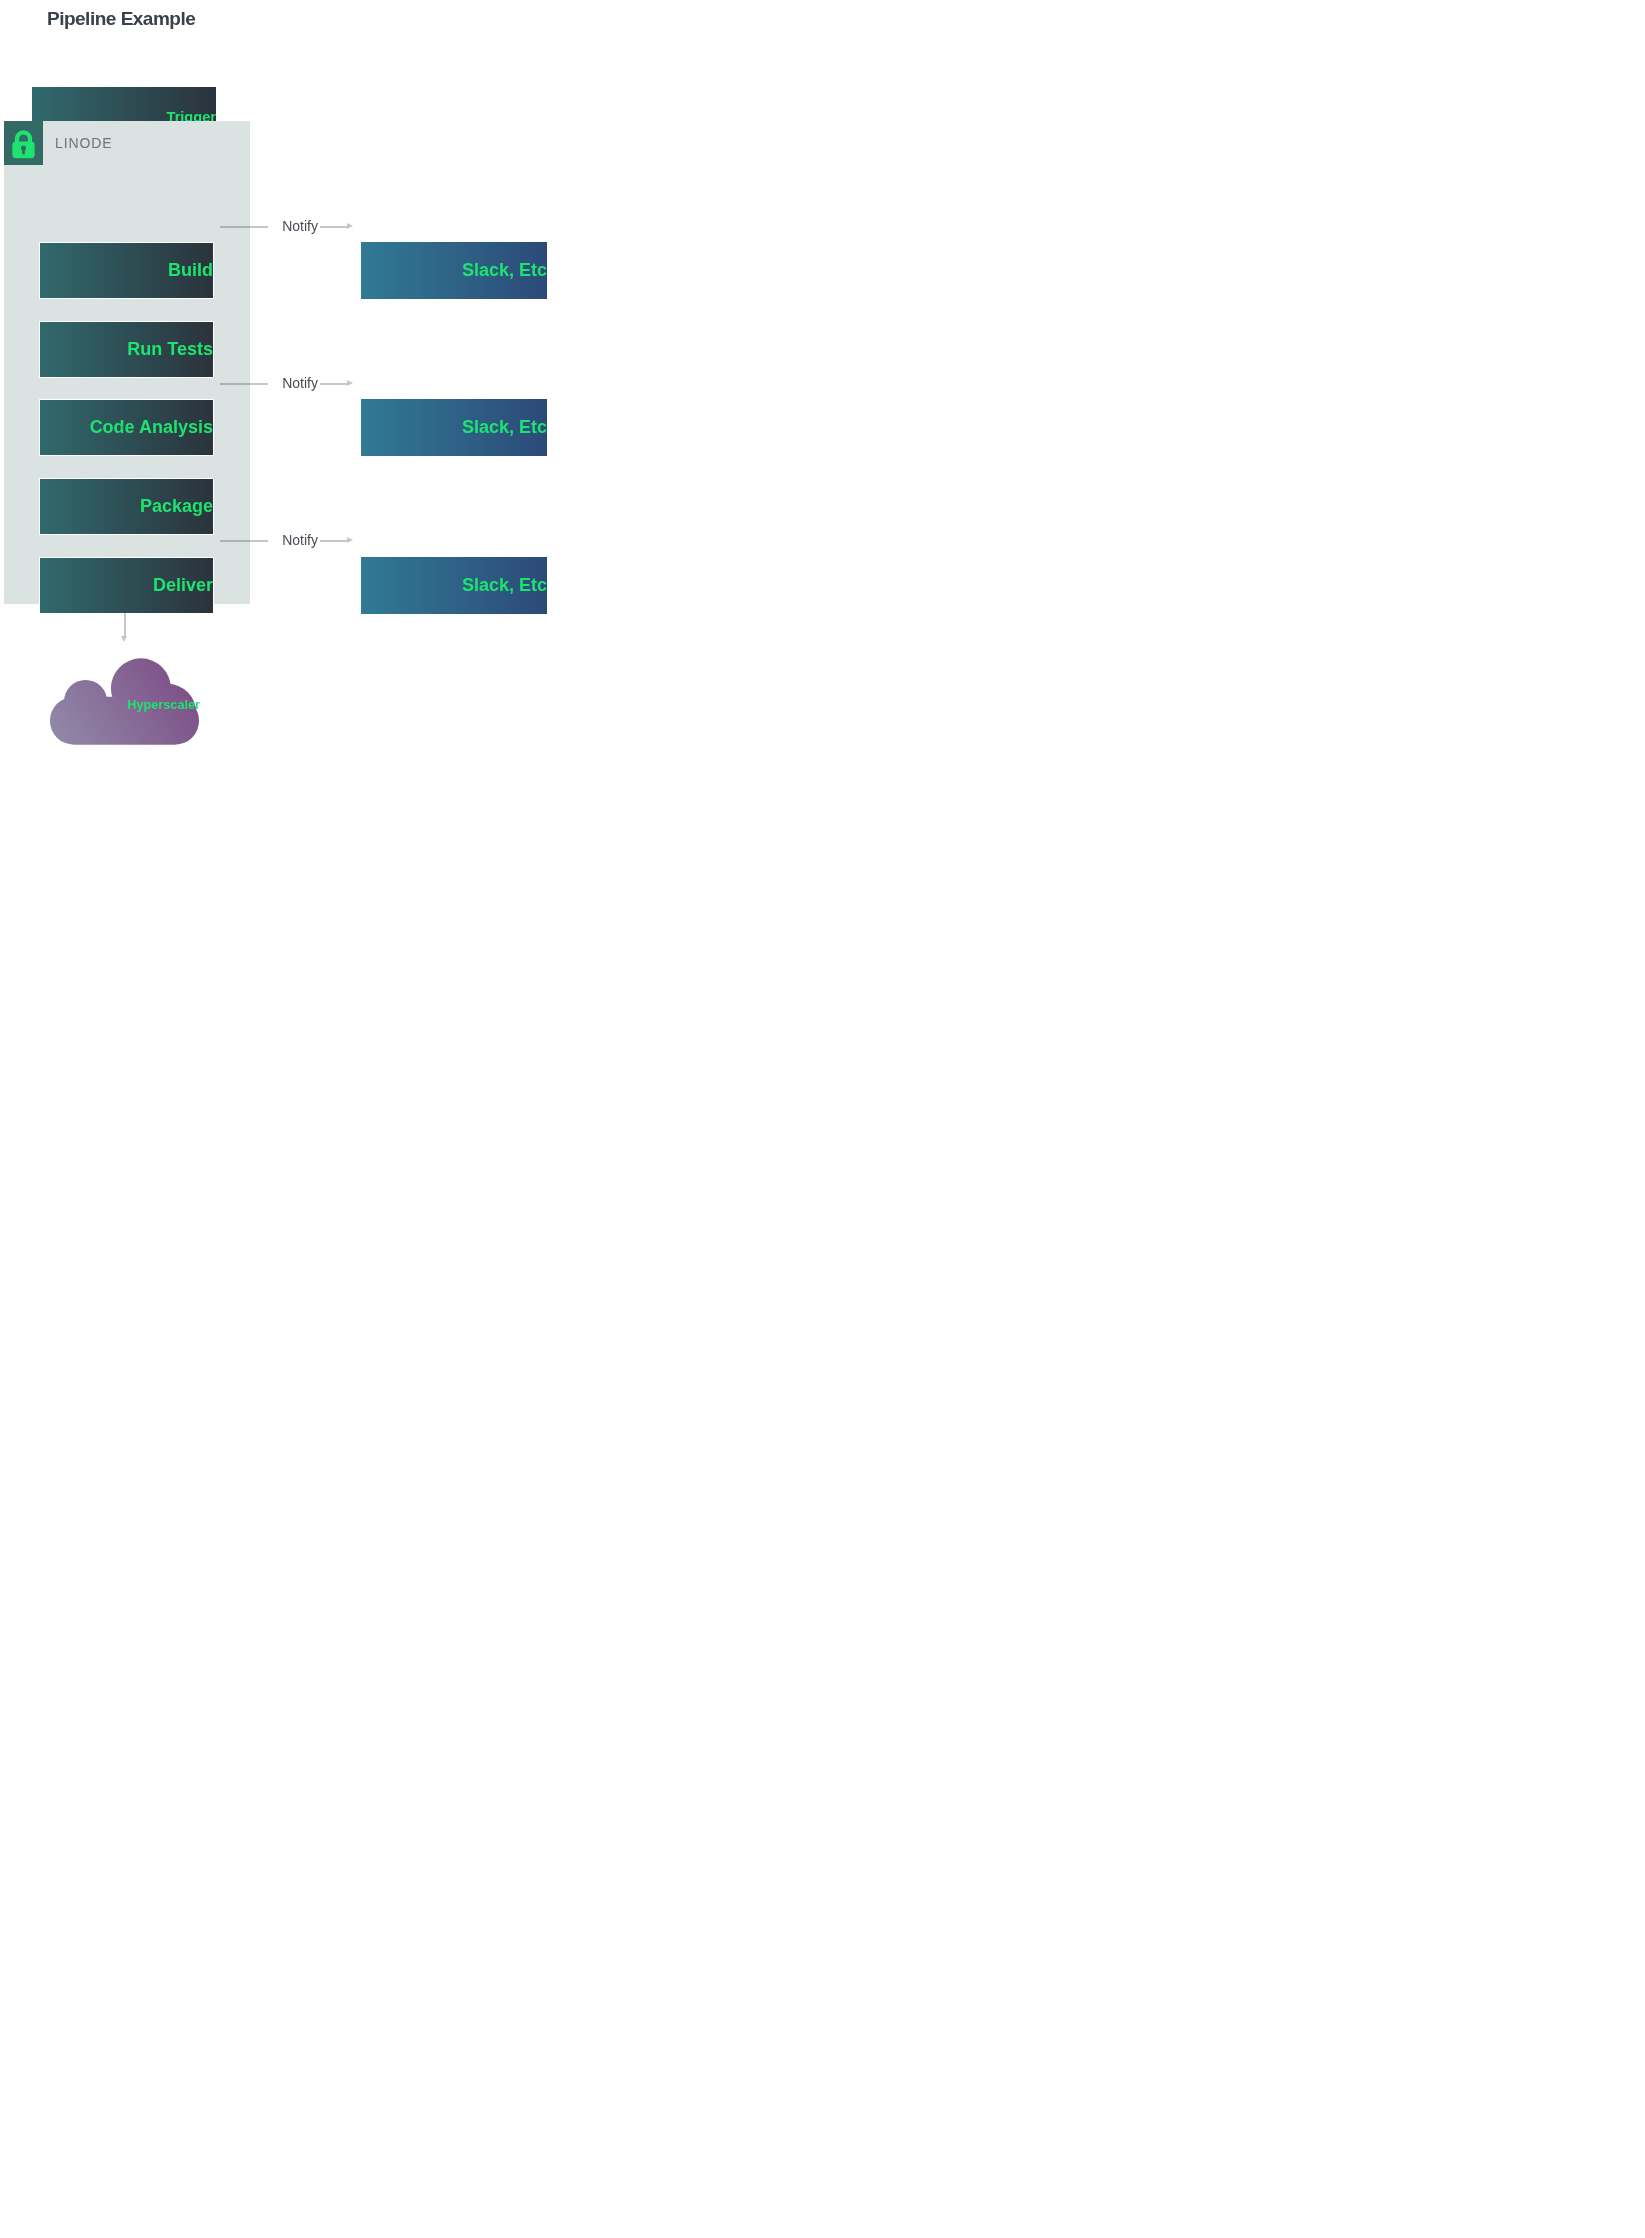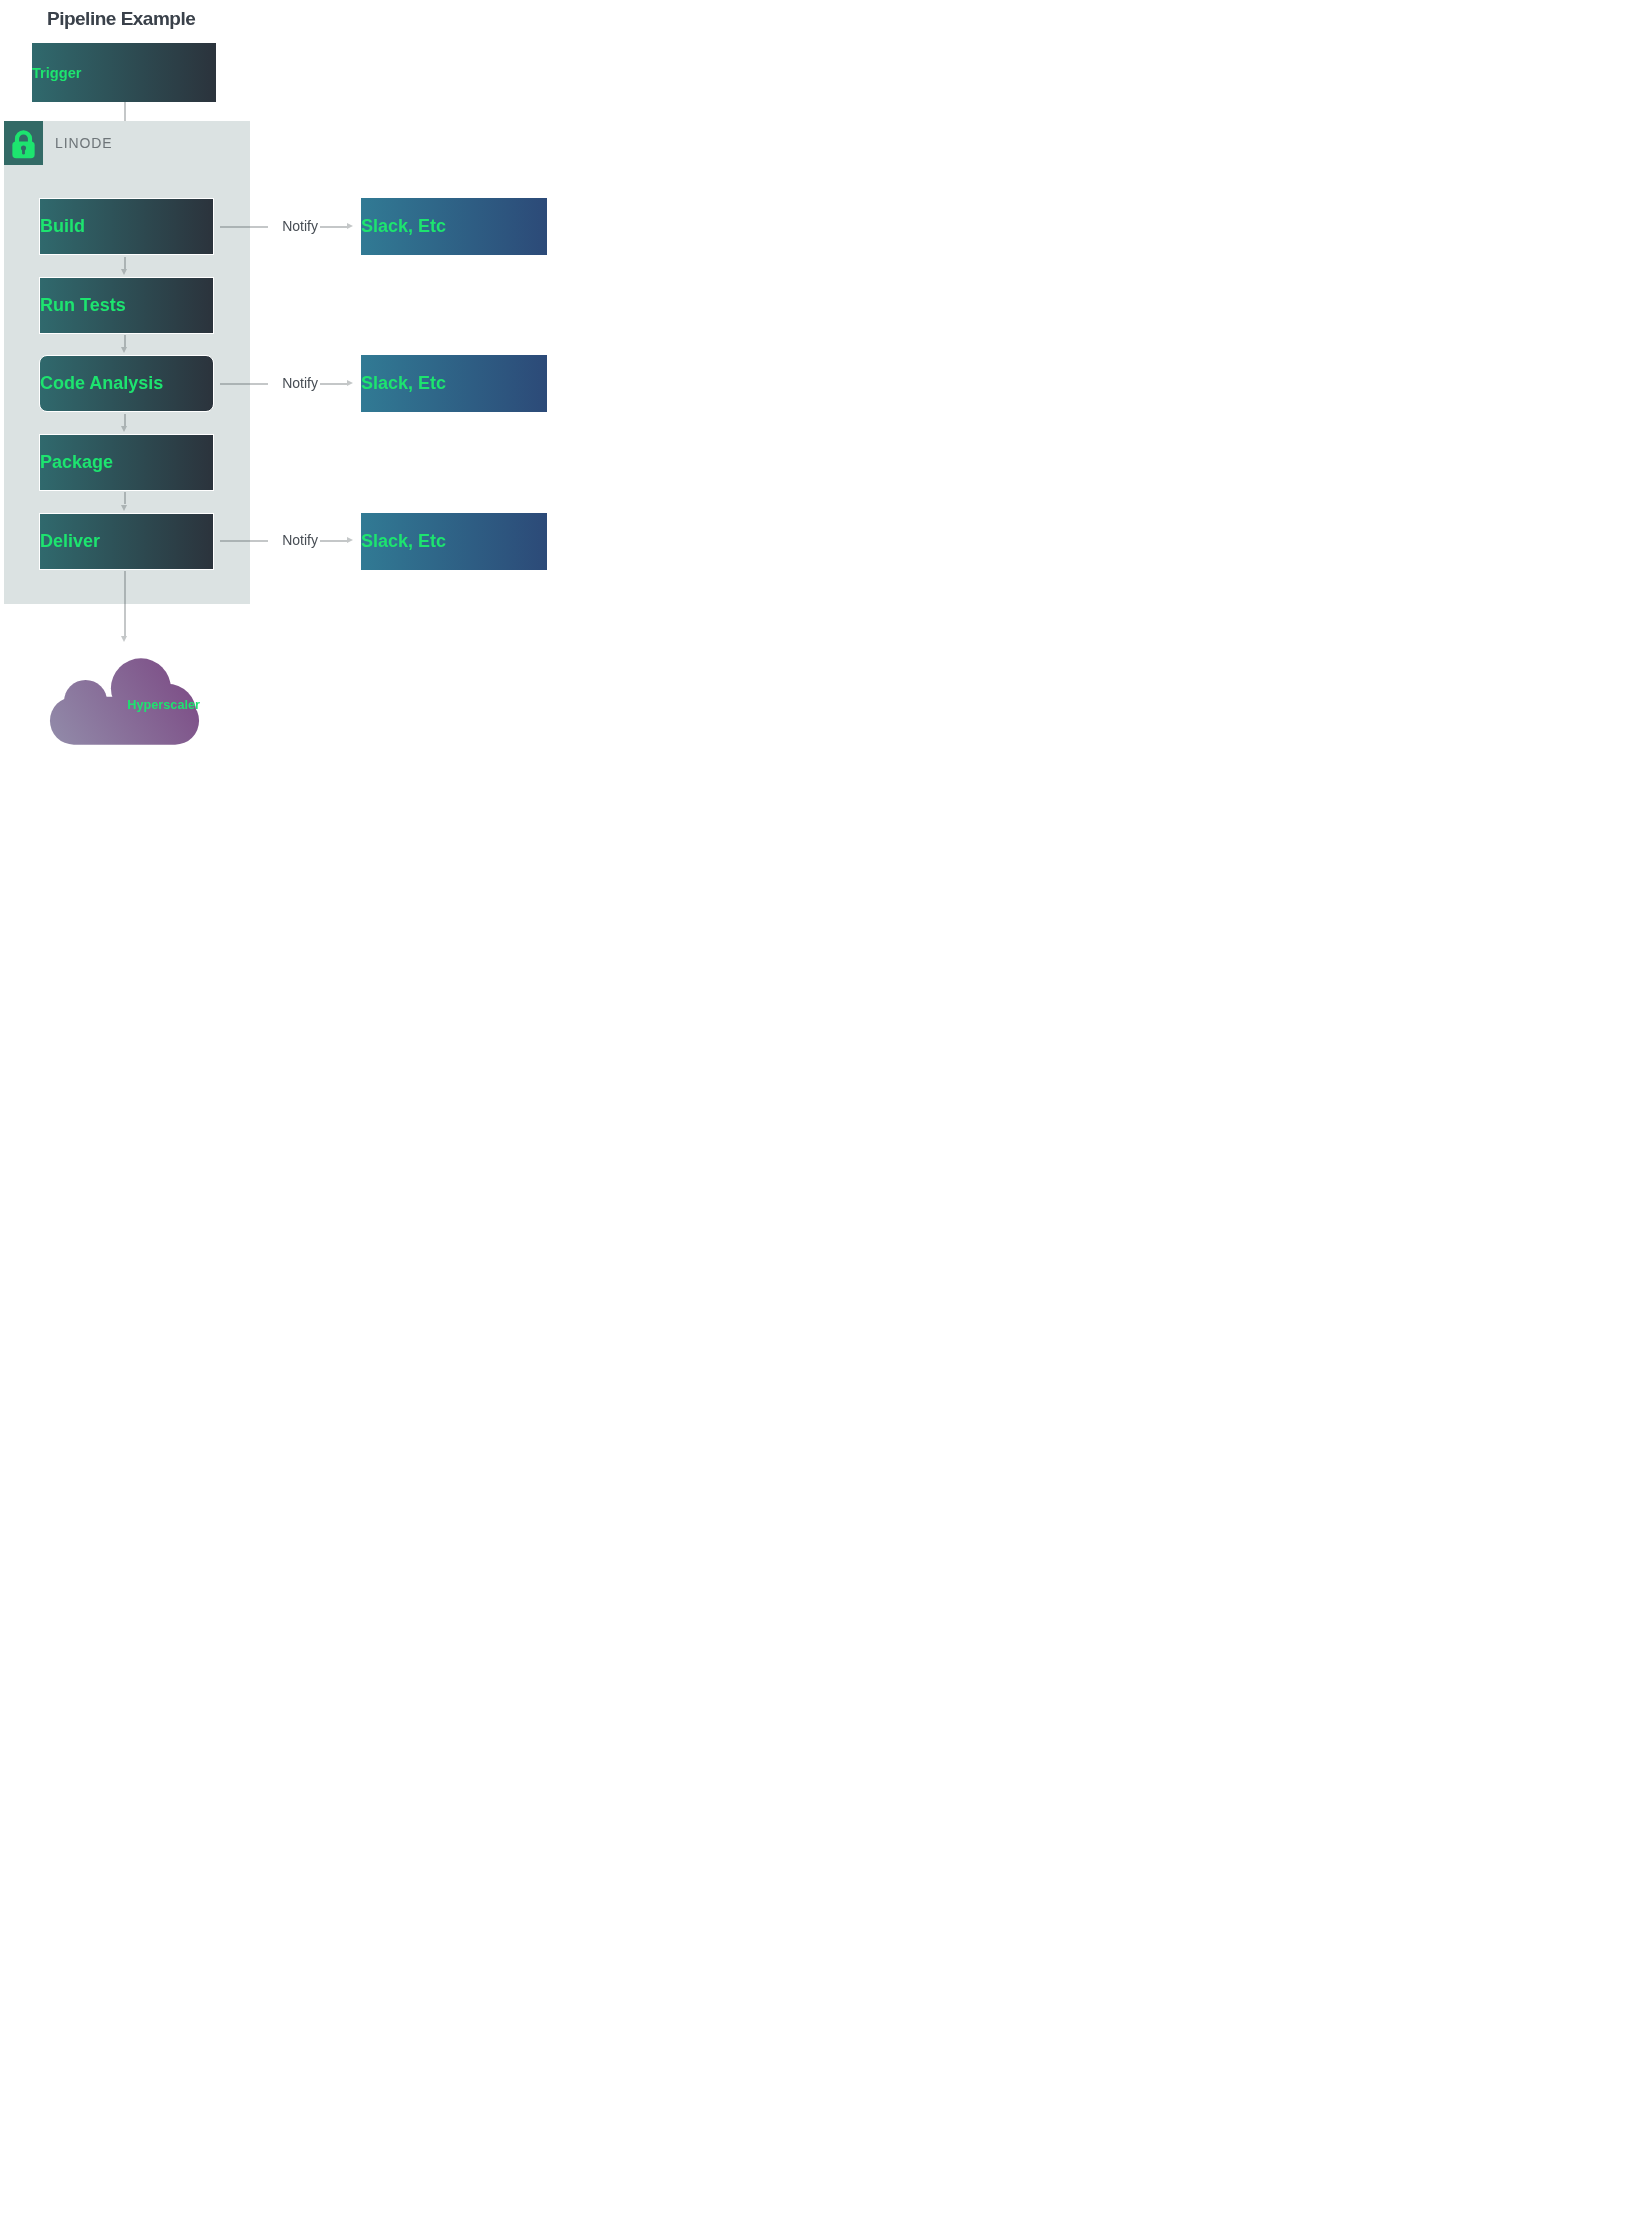--- a/index.html
+++ b/index.html
@@ -10,22 +10,23 @@
     font-family:"Liberation Sans", sans-serif;
     overflow:hidden;
   }
   .page-title{
     position:absolute;left:39px;top:0px;margin:8px;
     font-size:19px;font-weight:800;letter-spacing:-0.5px;
     color:var(--title-text,#3a414a);
   }
   
   .node{
-    position:absolute;display:flex;align-items:center;justify-content:flex-start;
+    position:absolute;display:flex;align-items:center;justify-content:flex-end;
     box-sizing:border-box;
+    margin-top:44px;
   }
   .grad-stage{background:linear-gradient(90deg,var(--stage-grad-start,#30696d),var(--stage-grad-end,#2b333c));}
   .grad-slack{background:linear-gradient(90deg,var(--slack-grad-start,#317a94),var(--slack-grad-end,#2c4a78));}
   .node-label{
     color:var(--accent-green,#1de46f);
     font-weight:700;font-size:18px;white-space:nowrap;
   }
   .trigger{left:32px;top:43px;width:184px;height:59px;}
   .trigger .node-label{font-size:14.6px;}
   
@@ -36,21 +37,21 @@
     display:flex;align-items:center;justify-content:center;
   }
   .linode-label{
     position:absolute;left:55px;top:121px;height:44px;width:103px;
     display:flex;align-items:center;
     font-size:14px;font-weight:400;letter-spacing:0.9px;
     color:var(--linode-text,#6d7478);
   }
   
   .stage{left:39px;width:175px;height:57px;border:1.9px solid var(--box-border,#ffffff);}
-  .stage-0{top:198px;} .stage-1{top:277px;} .stage-2{top:355px;border-radius:8px;}
+  .stage-0{top:198px;} .stage-1{top:277px;} .stage-2{top:355px;}
   .stage-3{top:434px;} .stage-4{top:513px;}
   
   .slack{left:361px;width:186px;height:57px;}
   .slack-0{top:198px;} .slack-1{top:355px;} .slack-2{top:513px;}
   
   .vline{position:absolute;left:124px;width:1.9px;background:var(--arrow,rgba(60,70,72,.3));}
   .vhead{
     position:absolute;left:121px;width:0;height:0;
     border-left:3.8px solid transparent;border-right:3.8px solid transparent;
     border-top:6.1px solid var(--arrow,rgba(60,70,72,.3));

